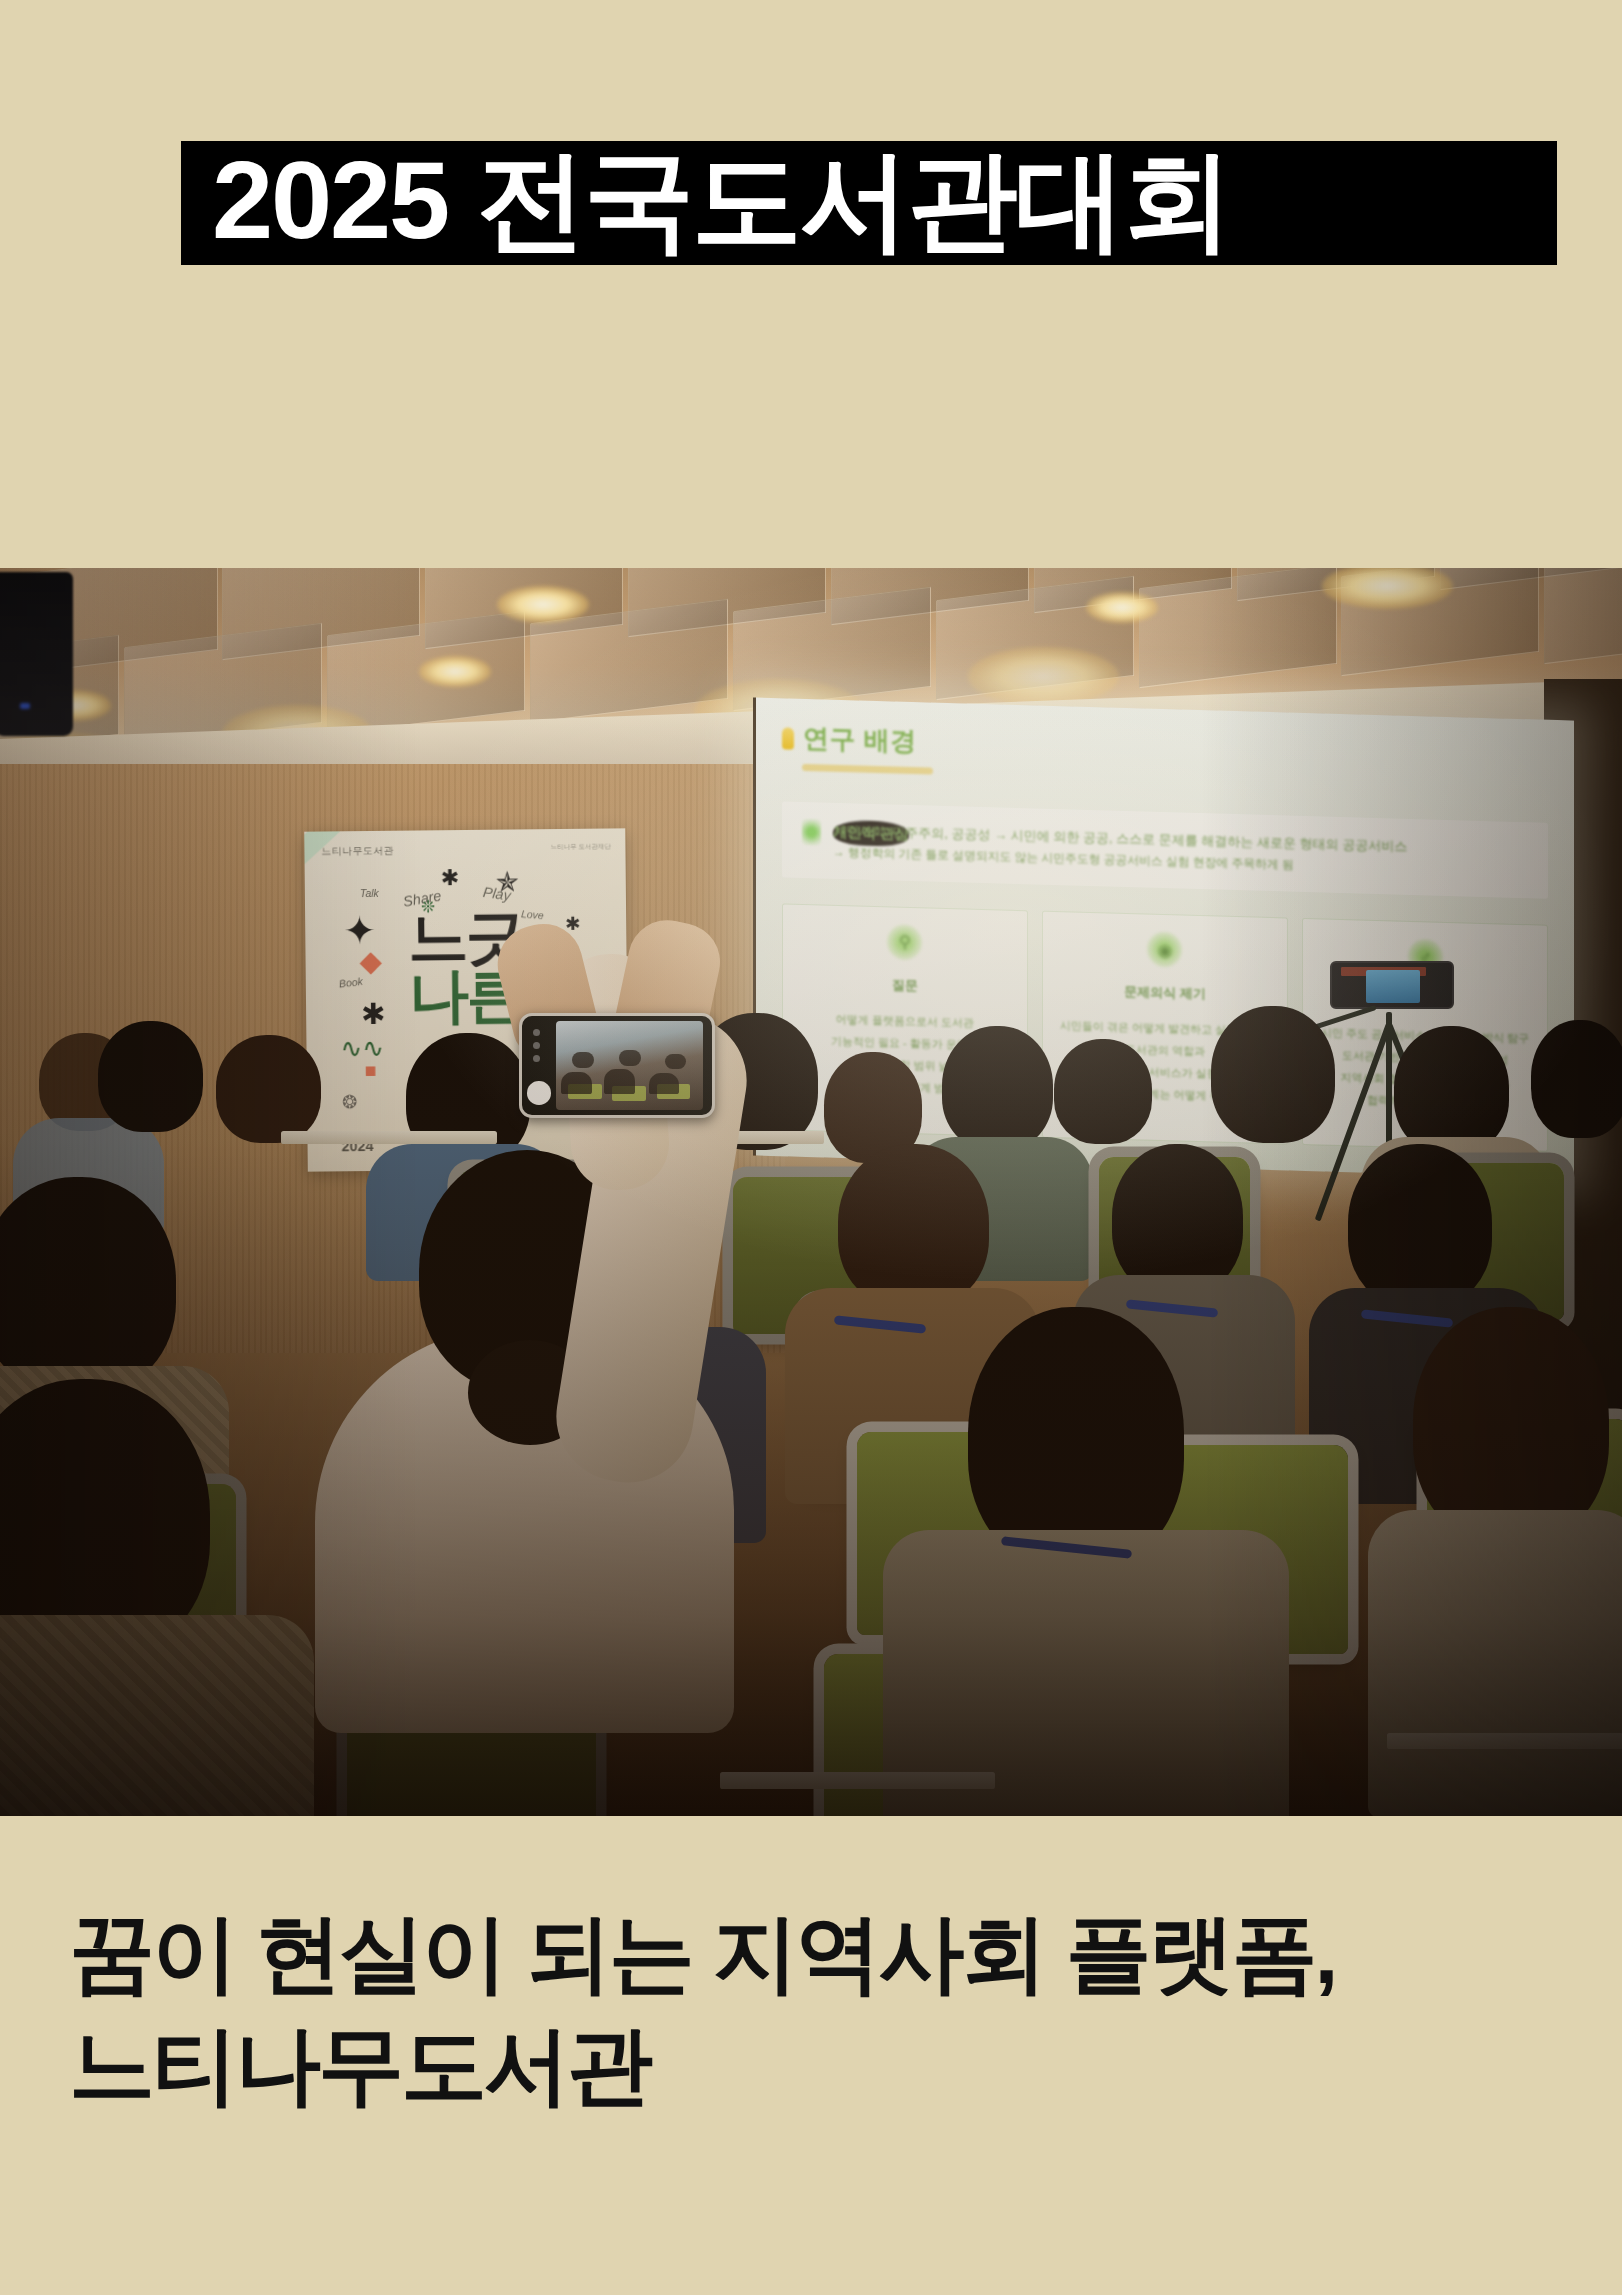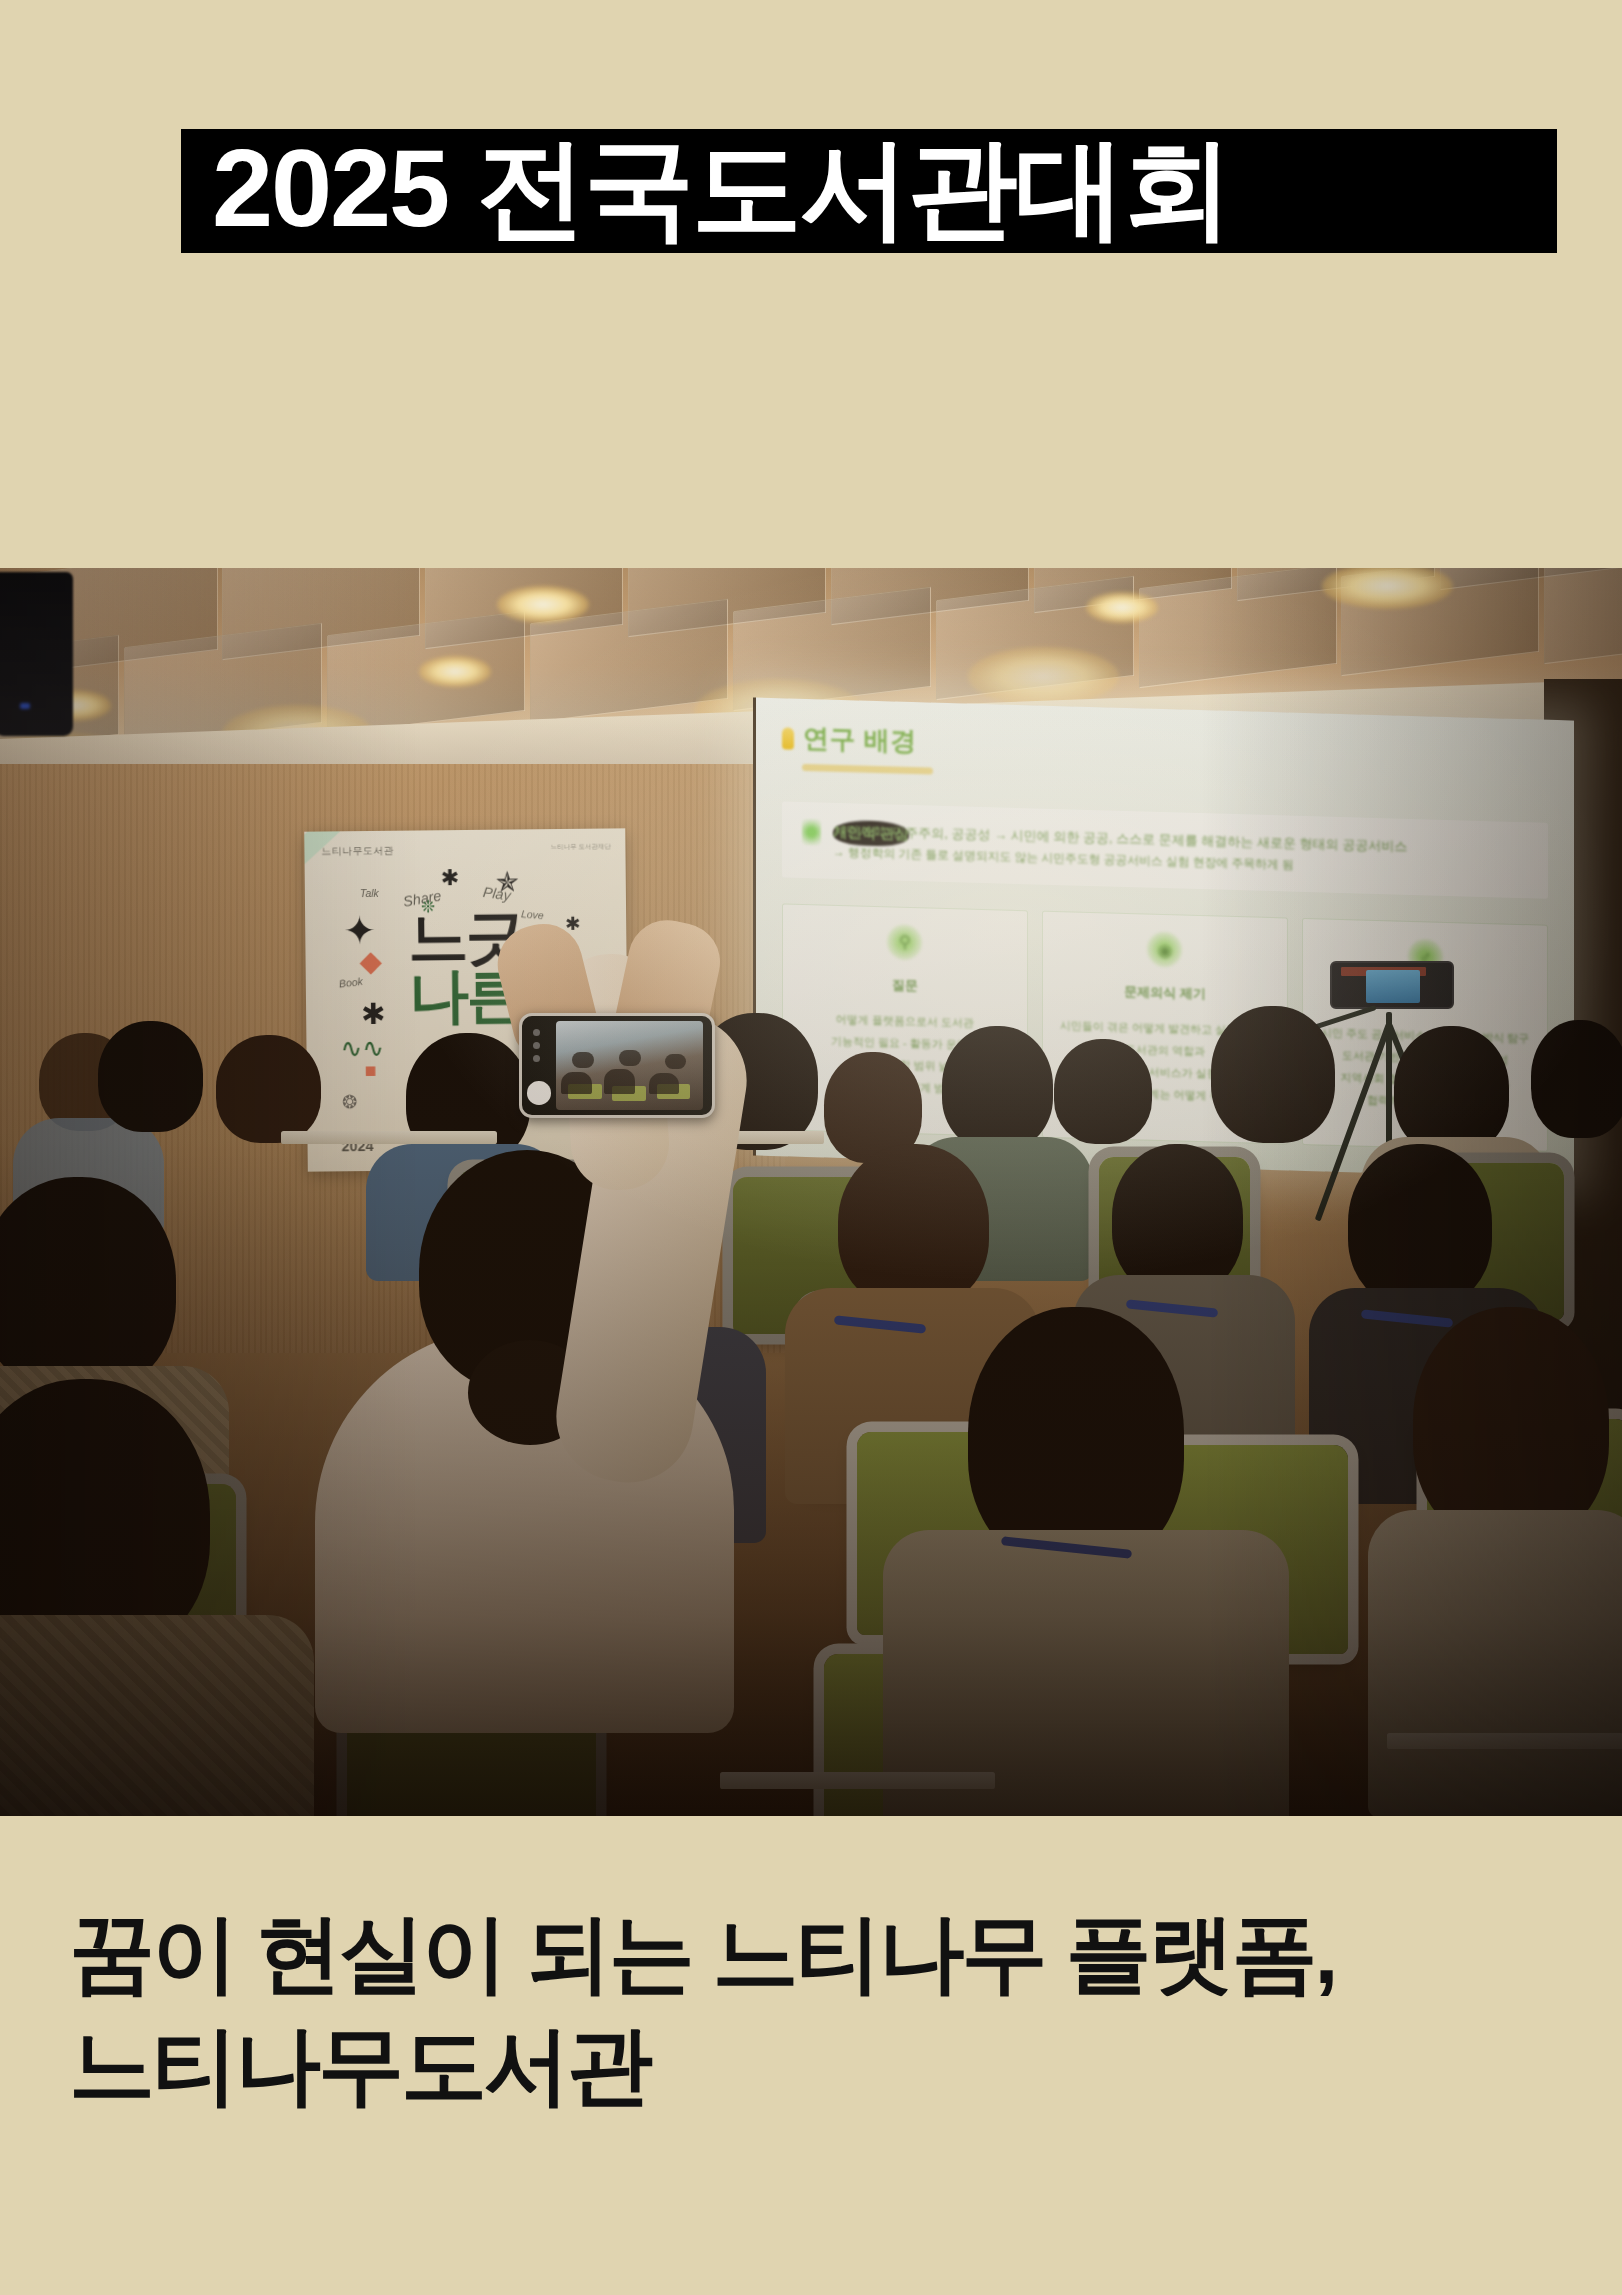--- a/index.html
+++ b/index.html
@@ -6,21 +6,21 @@
   html,body{margin:0;padding:0;}
   body{
     width:1623px;height:2295px;
     background:#e0d4b0;
     font-family:"Liberation Sans","DejaVu Sans",sans-serif;
     overflow:hidden;position:relative;
   }
   .poster{position:relative;width:1623px;height:2295px;background:#e0d4b0;overflow:hidden;}
 
   
-  .title-area{position:absolute;left:0;top:0;width:1623px;height:560px;text-align:center;}
+  .title-area{position:absolute;left:0;top:12px;width:1623px;height:560px;text-align:center;}
   .title-line{
     position:absolute;background:#000;color:#fff;
     display:flex;align-items:center;
     font-weight:900;letter-spacing:-0.02em;white-space:nowrap;
     line-height:1;
   }
   .title-line-1{
     left:181px;top:129px;width:1376px;height:124px;
     padding:0 31px;box-sizing:border-box;
     font-size:110px;
@@ -535,18 +535,18 @@
           </div>
         </div>
       </div>
 
       <div class="grade"></div>
       <div class="grade2"></div>
     </div>
   </div>
 
   <div class="caption">
-    <div>꿈이 현실이 되는 느티나무 플랫폼,</div>
+    <div>꿈이 현실이 되는 지역사회 플랫폼,</div>
     <div>느티나무도서관</div>
   </div>
 
 </div>
 
 
 </body></html>

